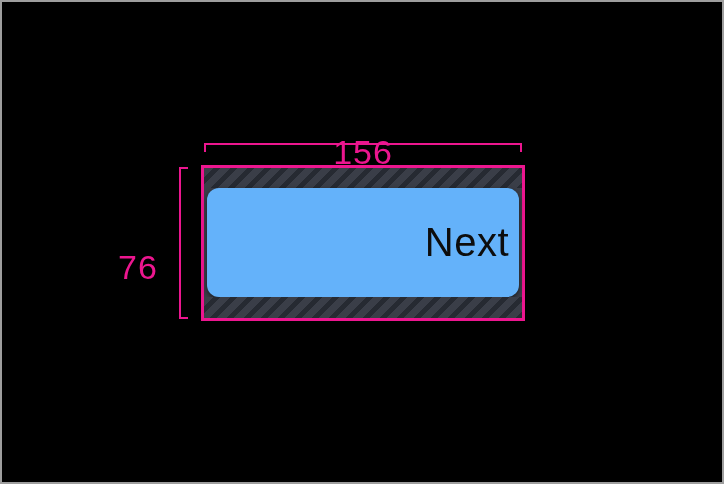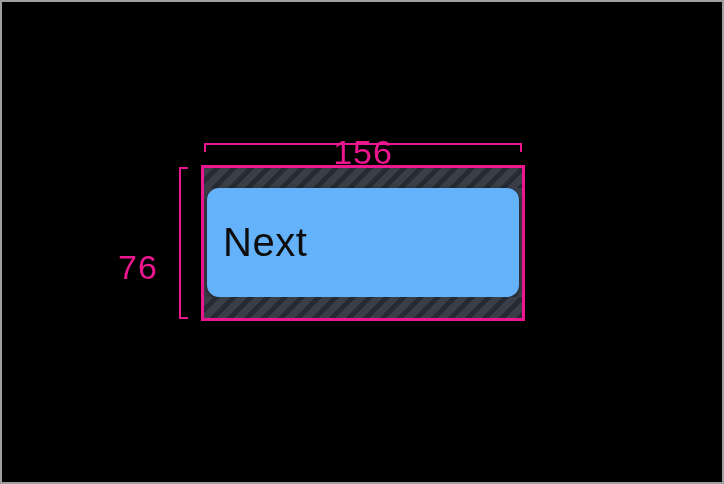--- a/index.html
+++ b/index.html
@@ -80,23 +80,23 @@
   .next-button {
     position: absolute;
     left: 3px; right: 3px;
     top: 20px; bottom: 21px;
     background: var(--button-blue, #64B2FA);
     border: none;
     border-radius: 12px;
     box-shadow: 0 2px 5px rgba(0, 0, 0, 0.55);
     display: flex;
     align-items: center;
-    justify-content: flex-start;
+    justify-content: flex-end;
     cursor: pointer;
-    padding: 16px;
+    padding: 10px;
   }
   .next-button span {
     color: var(--button-text, #0D0D0D);
     font-family: "Liberation Sans", sans-serif;
     font-size: 40px;
     font-weight: 500;
     letter-spacing: 0.5px;
     user-select: none;
   }
 </style>

